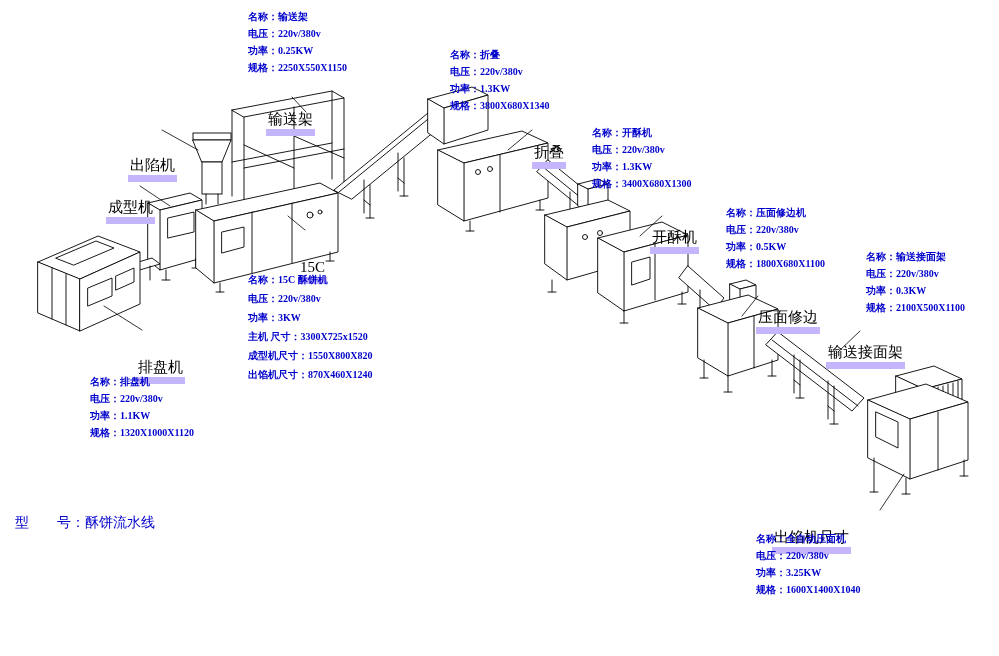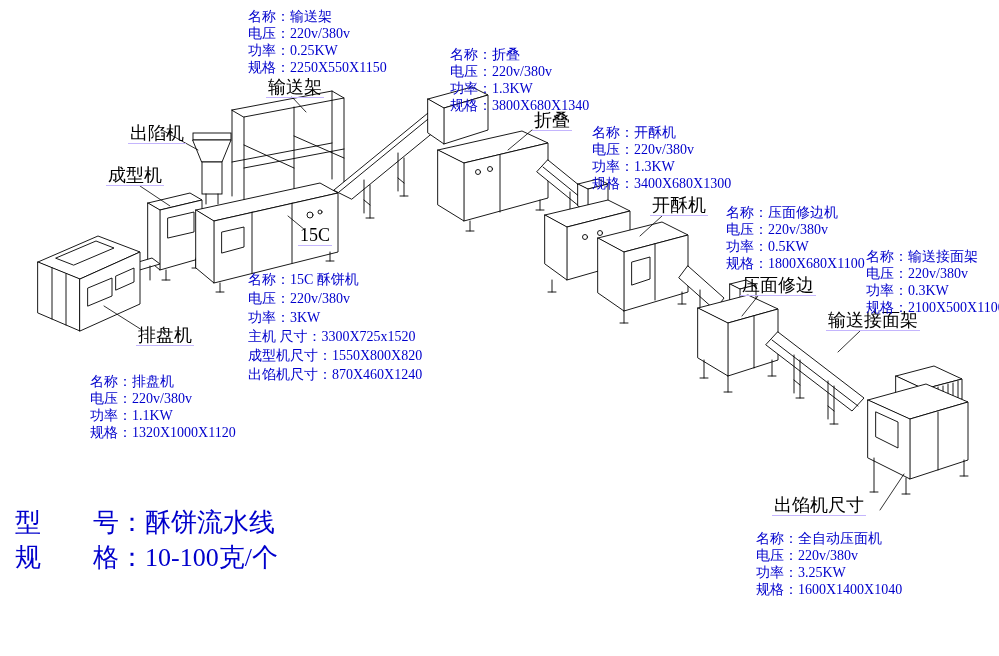--- a/index.html
+++ b/index.html
@@ -13,43 +13,45 @@
     font-family: "Liberation Sans", sans-serif;
   }
   #line-art {
     position: absolute;
     left: 0; top: 0;
     width: 999px; height: 656px;
   }
   .machine-label {
     position: absolute;
     font-family: "Liberation Serif", serif;
-    font-size: 18px;
+    font-size: 15px;
     color: #000000;
-    border-bottom: 1px solid #c4b5fd;
+    border-bottom: 7px solid #c4b5fd;
     padding: 0 2px 1px 2px;
     white-space: nowrap;
     line-height: 18px;
+    margin-top: 32px;
   }
   .spec-block {
     position: absolute;
     color: #0000cc;
     font-family: "Liberation Serif", serif;
-    font-size: 14px;
+    font-size: 10px;
     line-height: 17px;
     white-space: nowrap;
+    font-weight: bold;
   }
   .spec-block.tall { line-height: 19px; }
   .footer-block {
     position: absolute;
     left: 15px;
     top: 505px;
     color: #0000cc;
     font-family: "Liberation Serif", serif;
-    font-size: 26px;
+    font-size: 14px;
     line-height: 35px;
     white-space: nowrap;
   }
 </style>
 </head>
 <body>
 
 <div id="screen">
 
   <svg id="line-art" viewBox="0 0 999 656">
@@ -252,21 +254,21 @@
       </g>
     </g>
   </svg>
 
   <div class="machine-label" style="left:128px; top:124px">出陷机</div>
   <div class="machine-label" style="left:106px; top:166px">成型机</div>
   <div class="machine-label" style="left:266px; top:78px">输送架</div>
   <div class="machine-label" style="left:298px; top:226px">15C</div>
   <div class="machine-label" style="left:532px; top:111px">折叠</div>
   <div class="machine-label" style="left:650px; top:196px">开酥机</div>
-  <div class="machine-label" style="left:740px; top:276px">压面修边</div>
+  <div class="machine-label" style="left:756px; top:276px">压面修边</div>
   <div class="machine-label" style="left:826px; top:311px">输送接面架</div>
   <div class="machine-label" style="left:136px; top:326px">排盘机</div>
   <div class="machine-label" style="left:772px; top:496px">出馅机尺寸</div>
 
   <div class="spec-block" style="left:248px; top:8px">
     <div>名称：输送架</div>
     <div>电压：220v/380v</div>
     <div>功率：0.25KW</div>
     <div>规格：2250X550X1150</div>
   </div>
@@ -317,16 +319,15 @@
 
   <div class="spec-block" style="left:756px; top:530px">
     <div>名称：全自动压面机</div>
     <div>电压：220v/380v</div>
     <div>功率：3.25KW</div>
     <div>规格：1600X1400X1040</div>
   </div>
 
   <div class="footer-block">
     <div>型　　号：酥饼流水线</div>
-    <div>规　　格：10-100克/个</div>
   </div>
 
 </div>
 
 </body></html>

